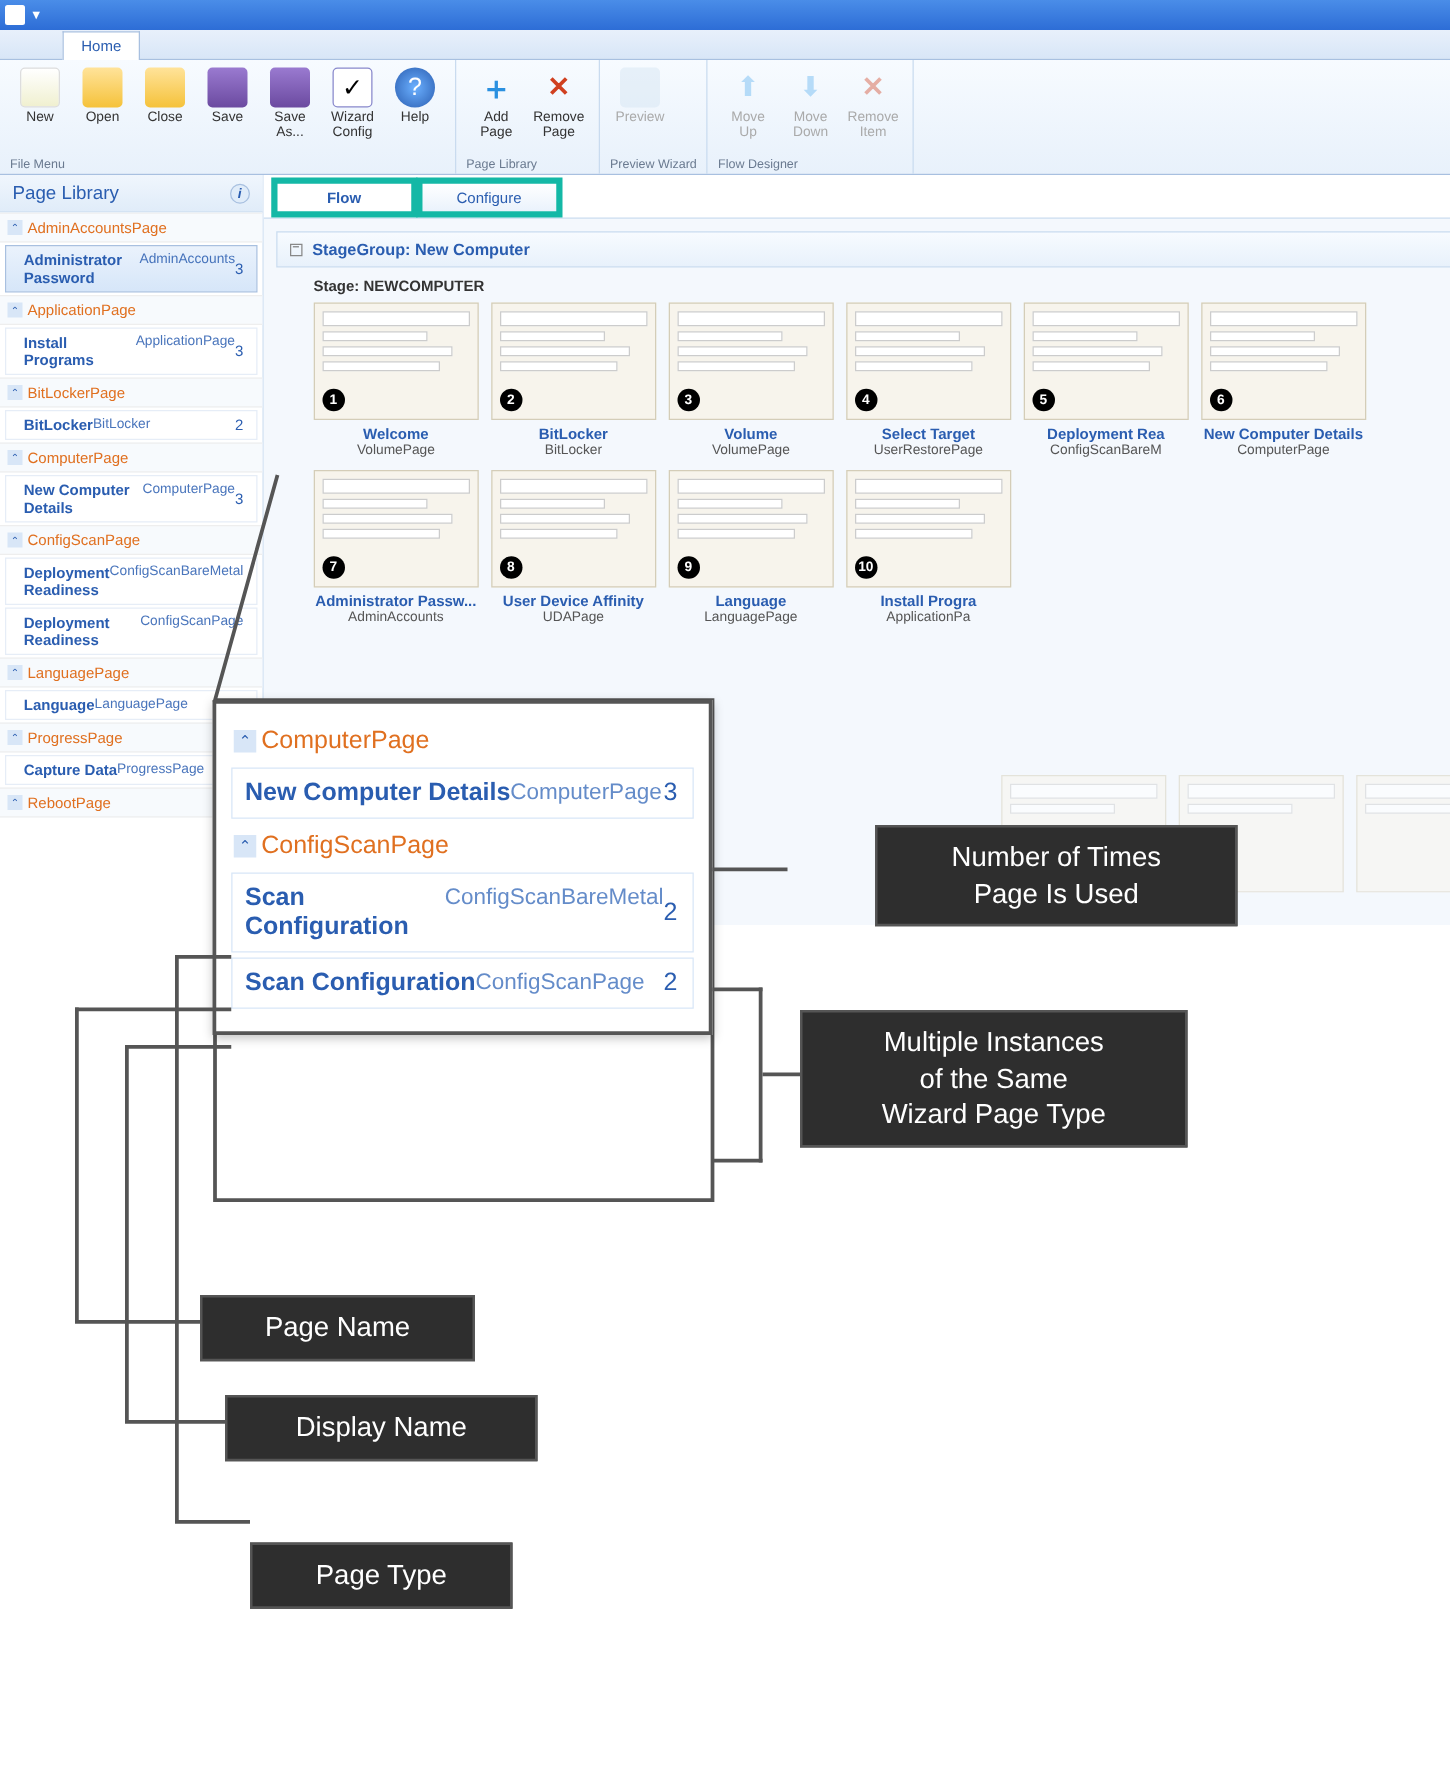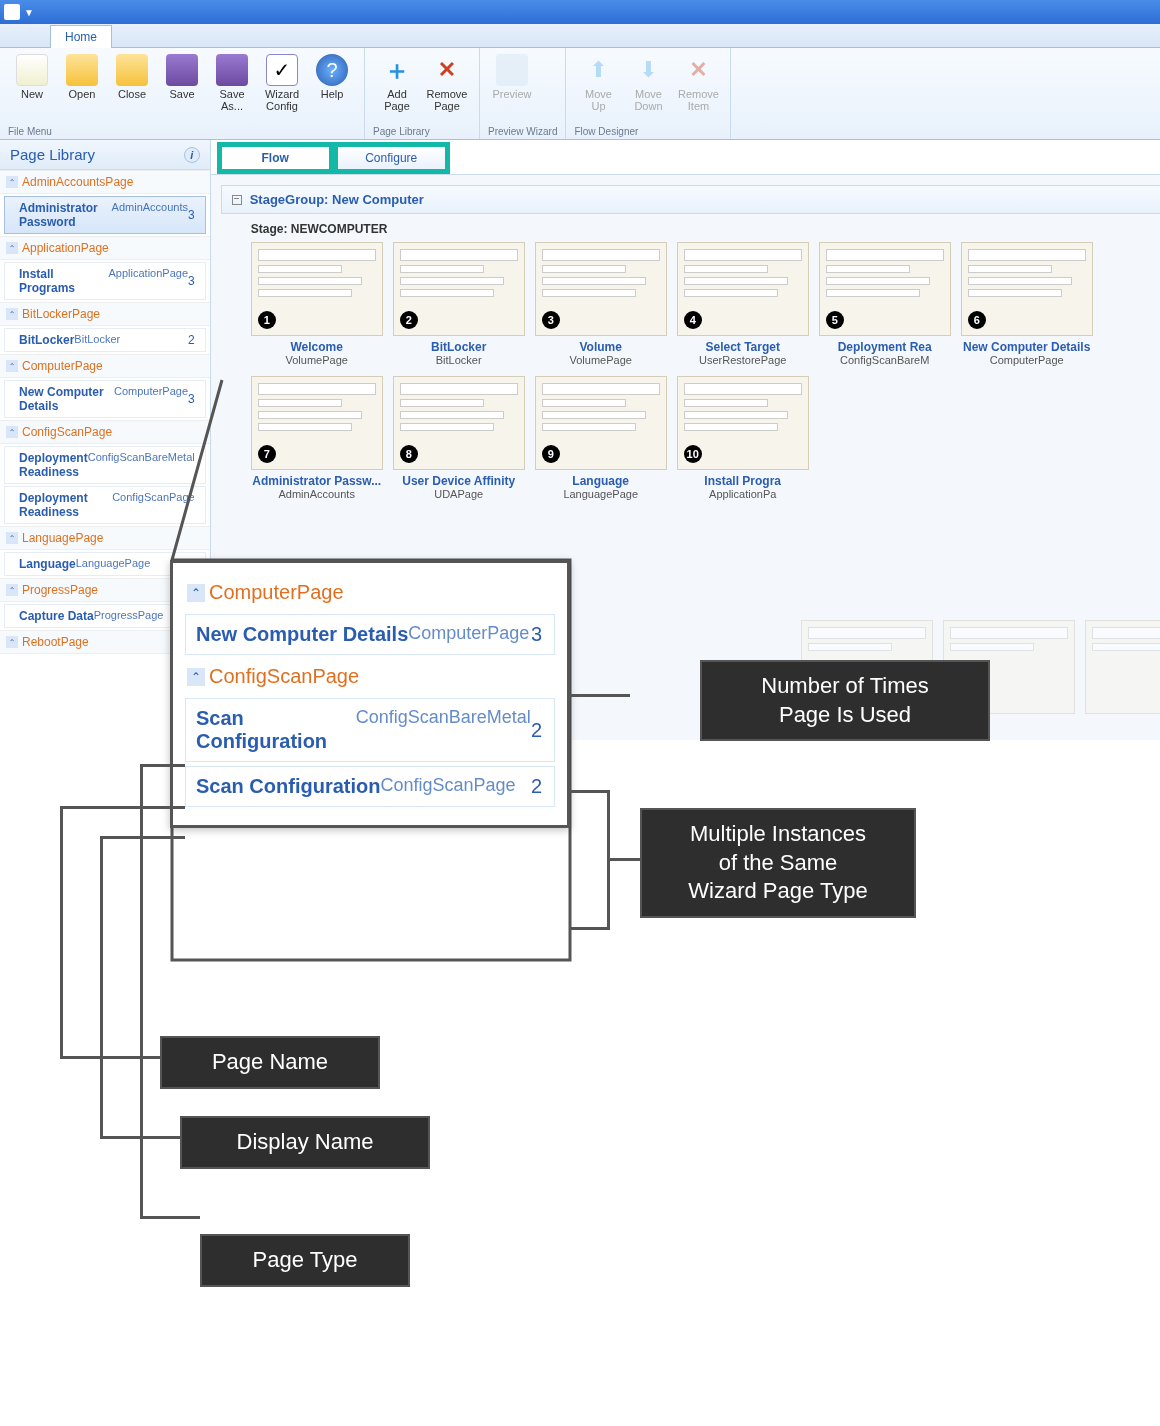--- a/index.html
+++ b/index.html
@@ -467,21 +467,21 @@
       </div>
       <span class="count">2</span>
     </div>
   </div>
 
 <div class="conn h" style="left:570px; top:694px; width:60px;"></div>
 <div class="anno" style="left:700px; top:660px; width:290px;">Number of Times<br>Page Is Used</div>
 
 <div class="bracket" style="left:570px; top:790px; width:40px; height:140px;"></div>
 <div class="conn h" style="left:610px; top:858px; width:30px;"></div>
-<div class="anno" style="left:640px; top:808px; width:276px;">Multiple Instances<br>of the Same<br>Wizard Page Type</div>
+<div class="anno" style="left:640px; top:808px; width:310px;">Multiple Instances<br>of the Same<br>Wizard Page Type</div>
 
 <div class="conn h" style="left:60px; top:806px; width:125px;"></div>
 <div class="conn v" style="left:60px; top:806px; height:250px;"></div>
 <div class="conn h" style="left:60px; top:1056px; width:100px;"></div>
 
 <div class="conn h" style="left:100px; top:836px; width:85px;"></div>
 <div class="conn v" style="left:100px; top:836px; height:300px;"></div>
 <div class="conn h" style="left:100px; top:1136px; width:80px;"></div>
 
 <div class="conn h" style="left:140px; top:764px; width:45px;"></div>

